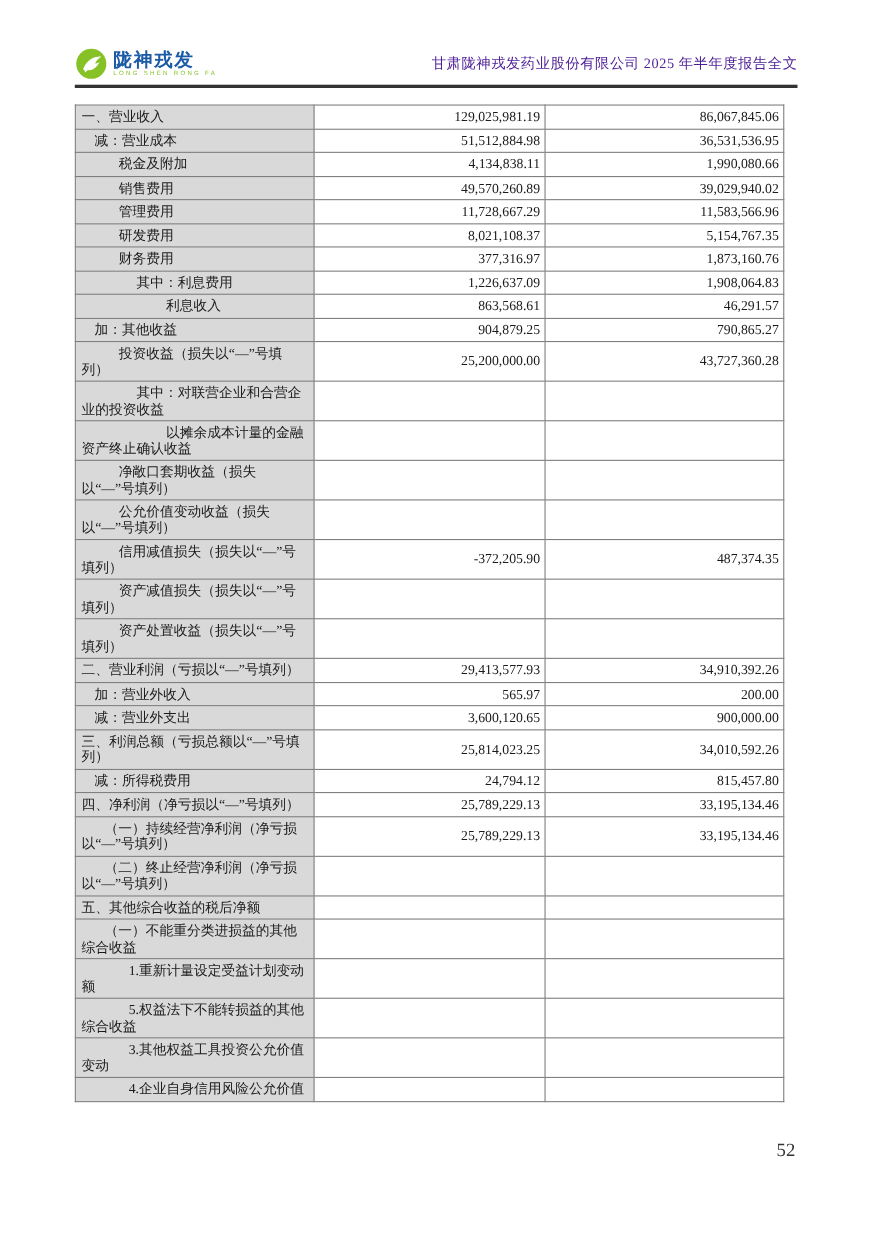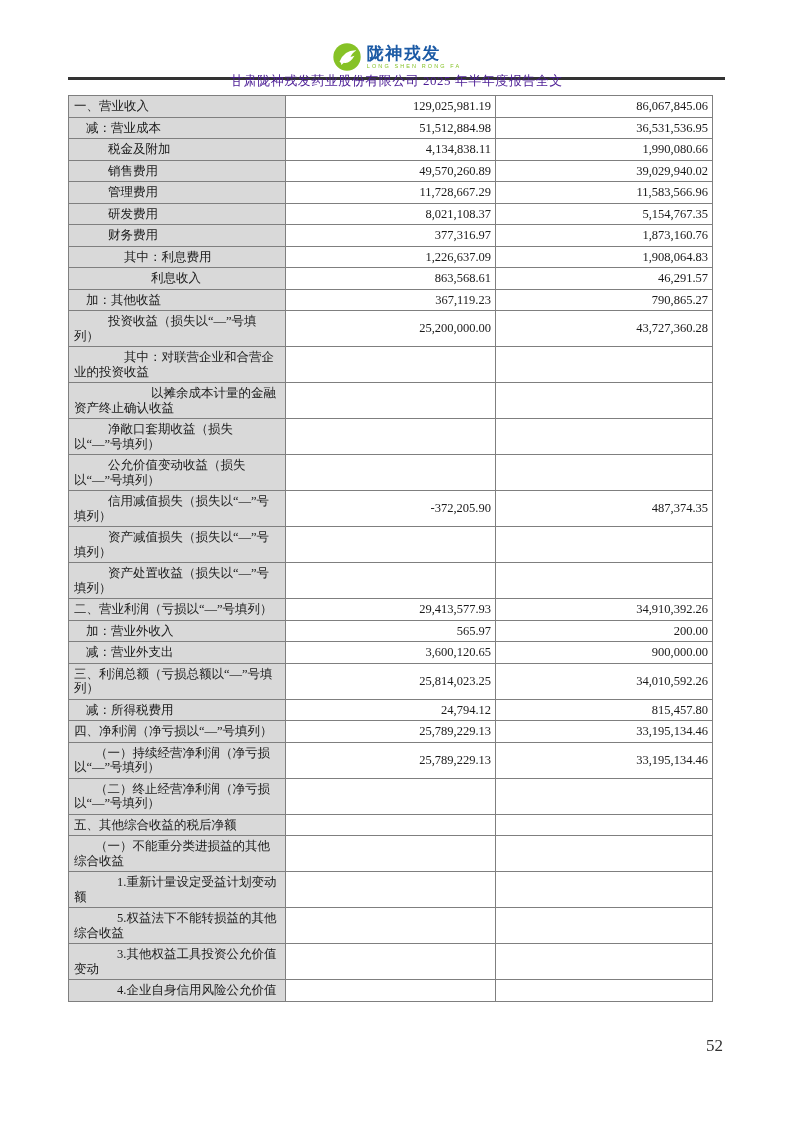--- a/index.html
+++ b/index.html
@@ -17,21 +17,21 @@
     font-family:"Liberation Serif","DejaVu Serif",serif;
     color:var(--ink);
     position:relative;
     overflow:hidden;
   }
   .page{padding:42px 68px 0 68px;}
 
   
   .header{
     display:flex;align-items:center;justify-content:space-between;
-    height:32px;margin-bottom:2px;flex-direction:column;
+    height:32px;margin-bottom:2px;
   }
   .logo{display:flex;align-items:center;gap:5px;}
   .logo-mark{width:30px;height:30px;flex:0 0 auto;}
   .logo-text{display:flex;flex-direction:column;line-height:1;}
   .logo-cn{
     font-size:17px;font-weight:bold;color:var(--logo-blue);
     letter-spacing:1.5px;font-family:"Liberation Sans","DejaVu Sans",sans-serif;
   }
   .logo-en{
     font-size:5.5px;color:var(--logo-green);letter-spacing:2.1px;
@@ -141,21 +141,21 @@
           <td class="cell-value">1,226,637.09</td>
           <td class="cell-value">1,908,064.83</td>
         </tr>
         <tr>
           <td class="cell-label ind6">利息收入</td>
           <td class="cell-value">863,568.61</td>
           <td class="cell-value">46,291.57</td>
         </tr>
         <tr>
           <td class="cell-label ind1">加：其他收益</td>
-          <td class="cell-value">367,119.23</td>
+          <td class="cell-value">904,879.25</td>
           <td class="cell-value">790,865.27</td>
         </tr>
         <tr>
           <td class="cell-label ind3">投资收益（损失以“—”号填列）</td>
           <td class="cell-value">25,200,000.00</td>
           <td class="cell-value">43,727,360.28</td>
         </tr>
         <tr>
           <td class="cell-label ind5">其中：对联营企业和合营企业的投资收益</td>
           <td class="cell-value"></td>

